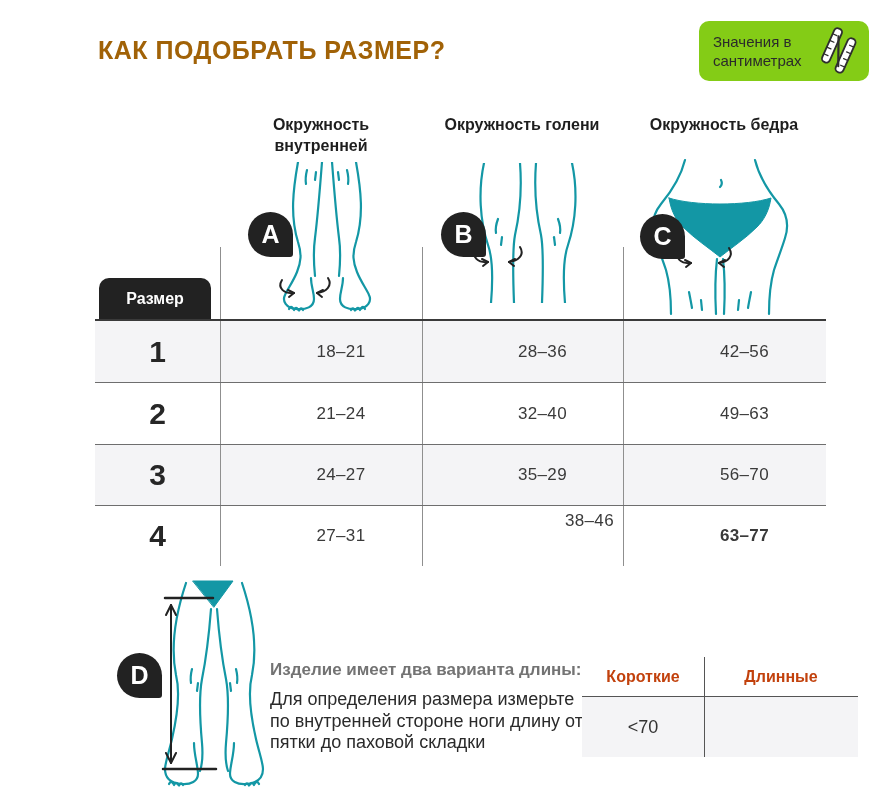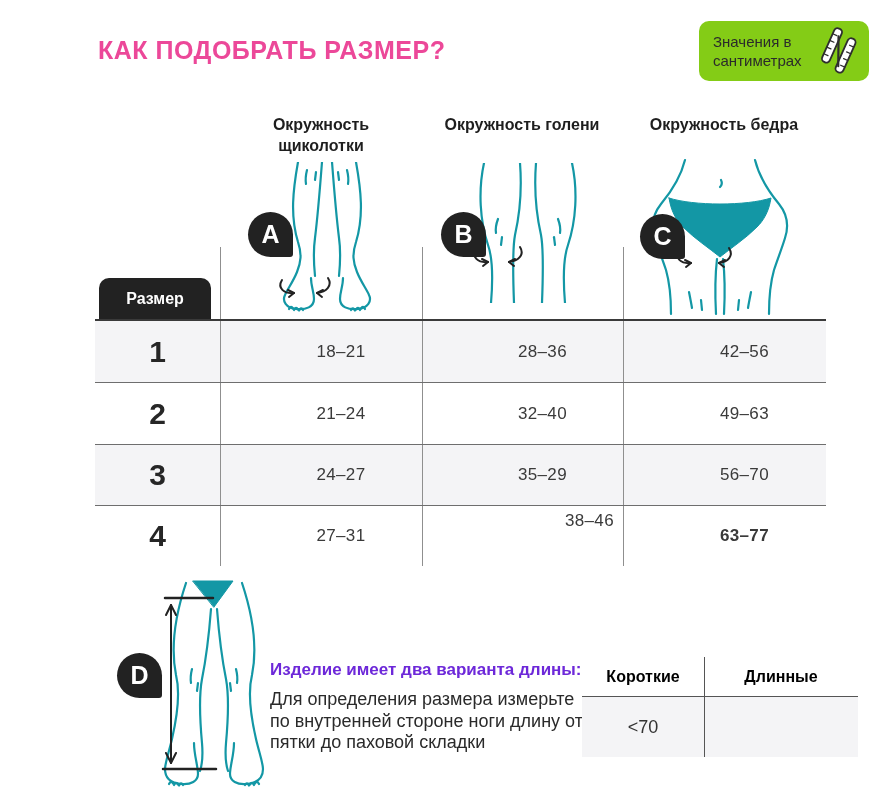--- a/index.html
+++ b/index.html
@@ -2,21 +2,21 @@
 <html><head>
 <meta charset="utf-8">
 <style>
   html,body { margin:0; padding:0; background:#ffffff; }
   .page {
     position:relative; width:879px; height:792px; background:#ffffff;
     font-family:"Liberation Sans","DejaVu Sans",sans-serif; color:#1f1f1f; overflow:hidden;
   }
   .page-title {
     position:absolute; left:98px; top:36px; font-size:25px; font-weight:700;
-    letter-spacing:0.5px; color:#ec4899; margin:0;
+    letter-spacing:0.5px; color:#a16207; margin:0;
   }
   
   .units-badge {
     position:absolute; left:699px; top:21px; width:170px; height:60px;
     background:#84cc16; border-radius:10px; display:flex; align-items:center;
     padding:0 8px 0 14px; box-sizing:border-box;
   }
   .units-badge .txt { width:116px; font-size:15px; line-height:19px; font-weight:500; color:#2b2b2b; }
   
   .col-header {
@@ -42,23 +42,23 @@
     font-size:17px; color:#3a3a3a; letter-spacing:0.3px;margin-left:20px;
   }
   
   .marker {
     position:absolute; width:45px; height:45px; background:#222222; color:#ffffff;
     border-radius:50% 50% 3px 50%; display:flex; align-items:center; justify-content:center;
     font-size:25px; font-weight:700; z-index:6;
   }
   .illus { position:absolute; z-index:4; }
   
-  .bottom-heading { position:absolute; left:270px; top:660px; margin:0; font-size:17px; font-weight:700; color:#6d28d9; }
+  .bottom-heading { position:absolute; left:270px; top:660px; margin:0; font-size:17px; font-weight:700; color:#737373; }
   .bottom-desc { position:absolute; left:270px; top:689px; width:324px; margin:0; font-size:18px; line-height:21.5px; color:#2a2a2a; }
-  .mini-header { position:absolute; top:668px; font-size:16px; font-weight:700; text-align:center; color:#000000; }
+  .mini-header { position:absolute; top:668px; font-size:16px; font-weight:700; text-align:center; color:#c2410c; }
   .mini-hline { position:absolute; left:582px; top:696px; width:276px; height:0; border-top:1.5px solid #555555; }
   .mini-vline { position:absolute; left:704px; top:657px; width:0; height:100px; border-left:1.5px solid #555555; }
   .mini-valbg { position:absolute; left:582px; top:697px; width:276px; height:60px; background:#f4f4f6; }
   .mini-val { position:absolute; top:697px; height:60px; display:flex; align-items:center; justify-content:center; font-size:18px; color:#333333; }
   svg path, svg line { fill:none; stroke:#1397A5; stroke-width:2.2; stroke-linecap:round; stroke-linejoin:round; }
   svg .blk { stroke:#222222; stroke-width:2; }
   svg .blk-thick { stroke:#222222; stroke-width:2.5; }
   svg .fillteal { fill:#1397A5; stroke:#1397A5; stroke-width:1; }
   svg .tape { stroke:#2e2e2e; stroke-width:2; fill:#ffffff; }
   svg .tapetick { stroke:#2e2e2e; stroke-width:1.4; }
@@ -82,21 +82,21 @@
         <rect class="tape" x="26" y="8" width="9" height="40" rx="4"></rect>
         <line class="tapetick" x1="30" y1="16" x2="35" y2="16"></line>
         <line class="tapetick" x1="30" y1="24" x2="35" y2="24"></line>
         <line class="tapetick" x1="30" y1="32" x2="35" y2="32"></line>
         <line class="tapetick" x1="30" y1="40" x2="35" y2="40"></line>
         <line class="tapetick" x1="15" y1="12" x2="28" y2="42" style="stroke-width:2.4"></line>
       </g>
     </svg>
   </div>
 
-  <div class="col-header" style="left:241px;">Окружность щиколотки</div>
+  <div class="col-header" style="left:241px;">Окружность внутренней</div>
   <div class="col-header" style="left:442px;">Окружность голени</div>
   <div class="col-header" style="left:644px;">Окружность бедра</div>
 
   <div class="row-bg" style="top:321px;"></div>
   <div class="row-bg" style="top:444px;"></div>
   <div class="vline" style="left:220px;"></div>
   <div class="vline" style="left:422px;"></div>
   <div class="vline" style="left:623px;"></div>
   <div class="hline header" style="top:319px;"></div>
   <div class="hline" style="top:382px;"></div>

